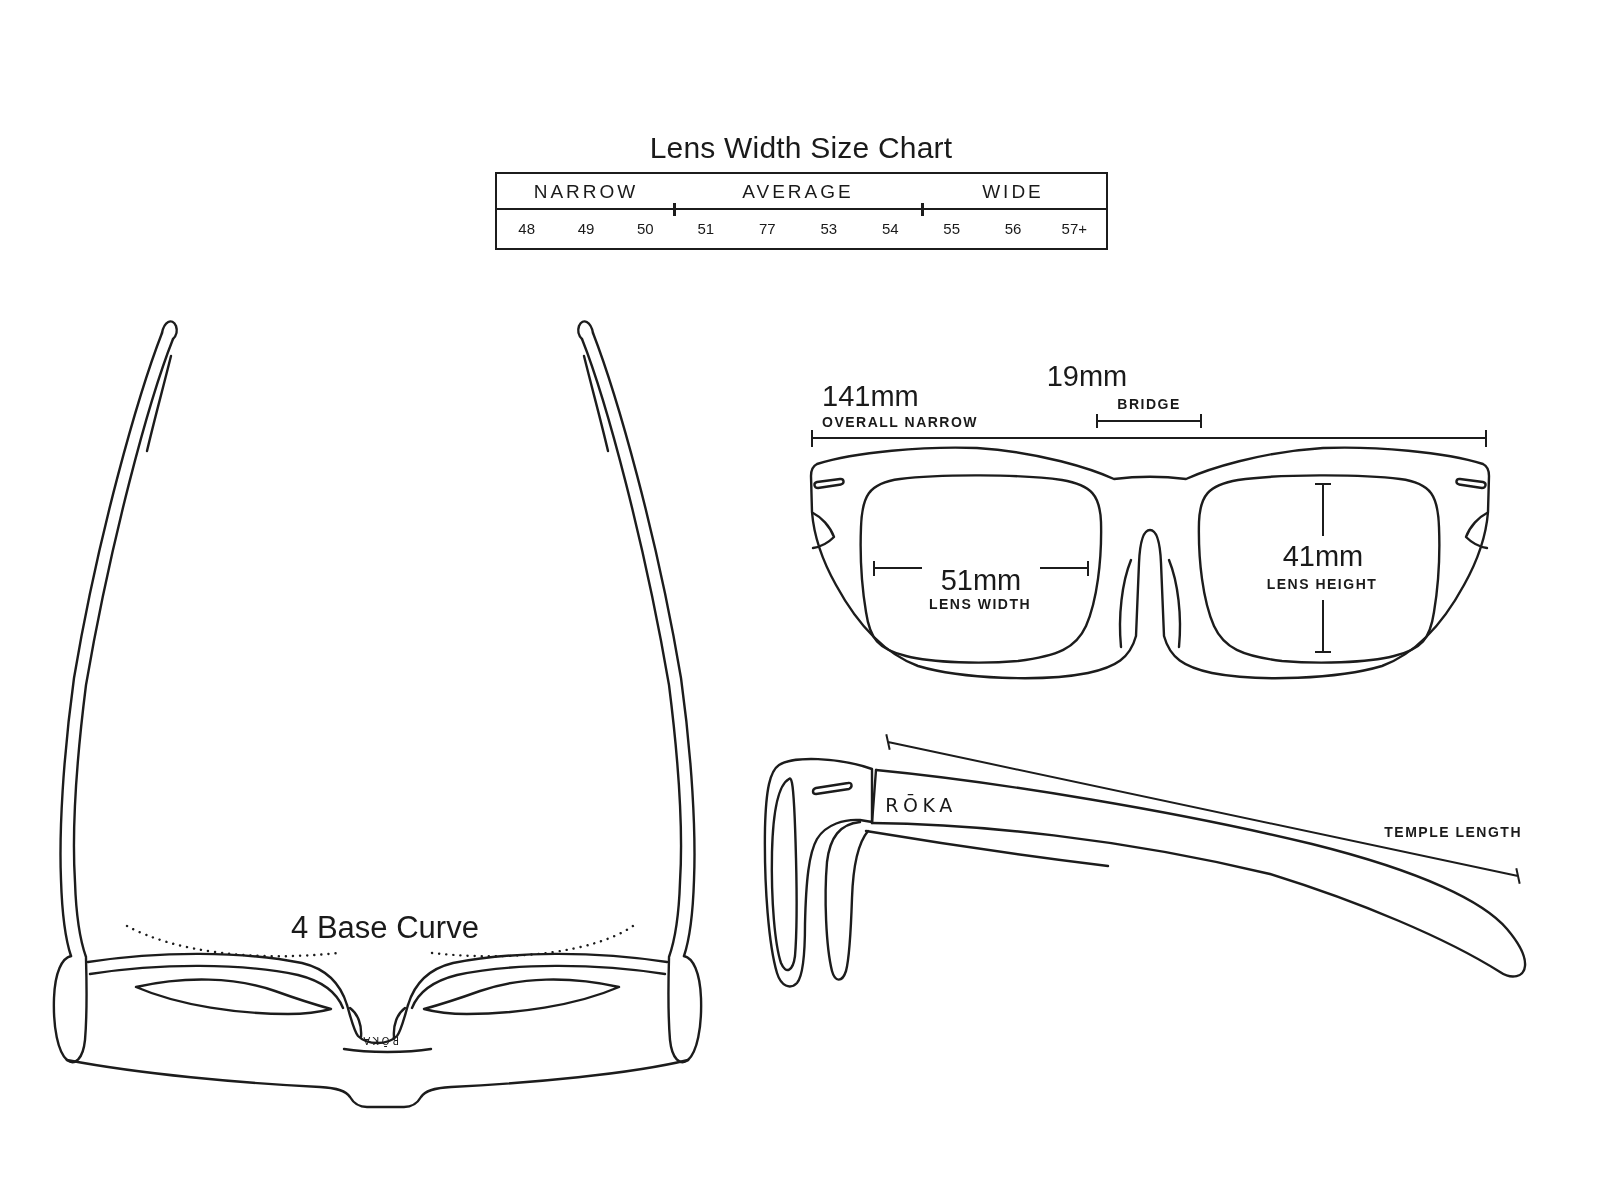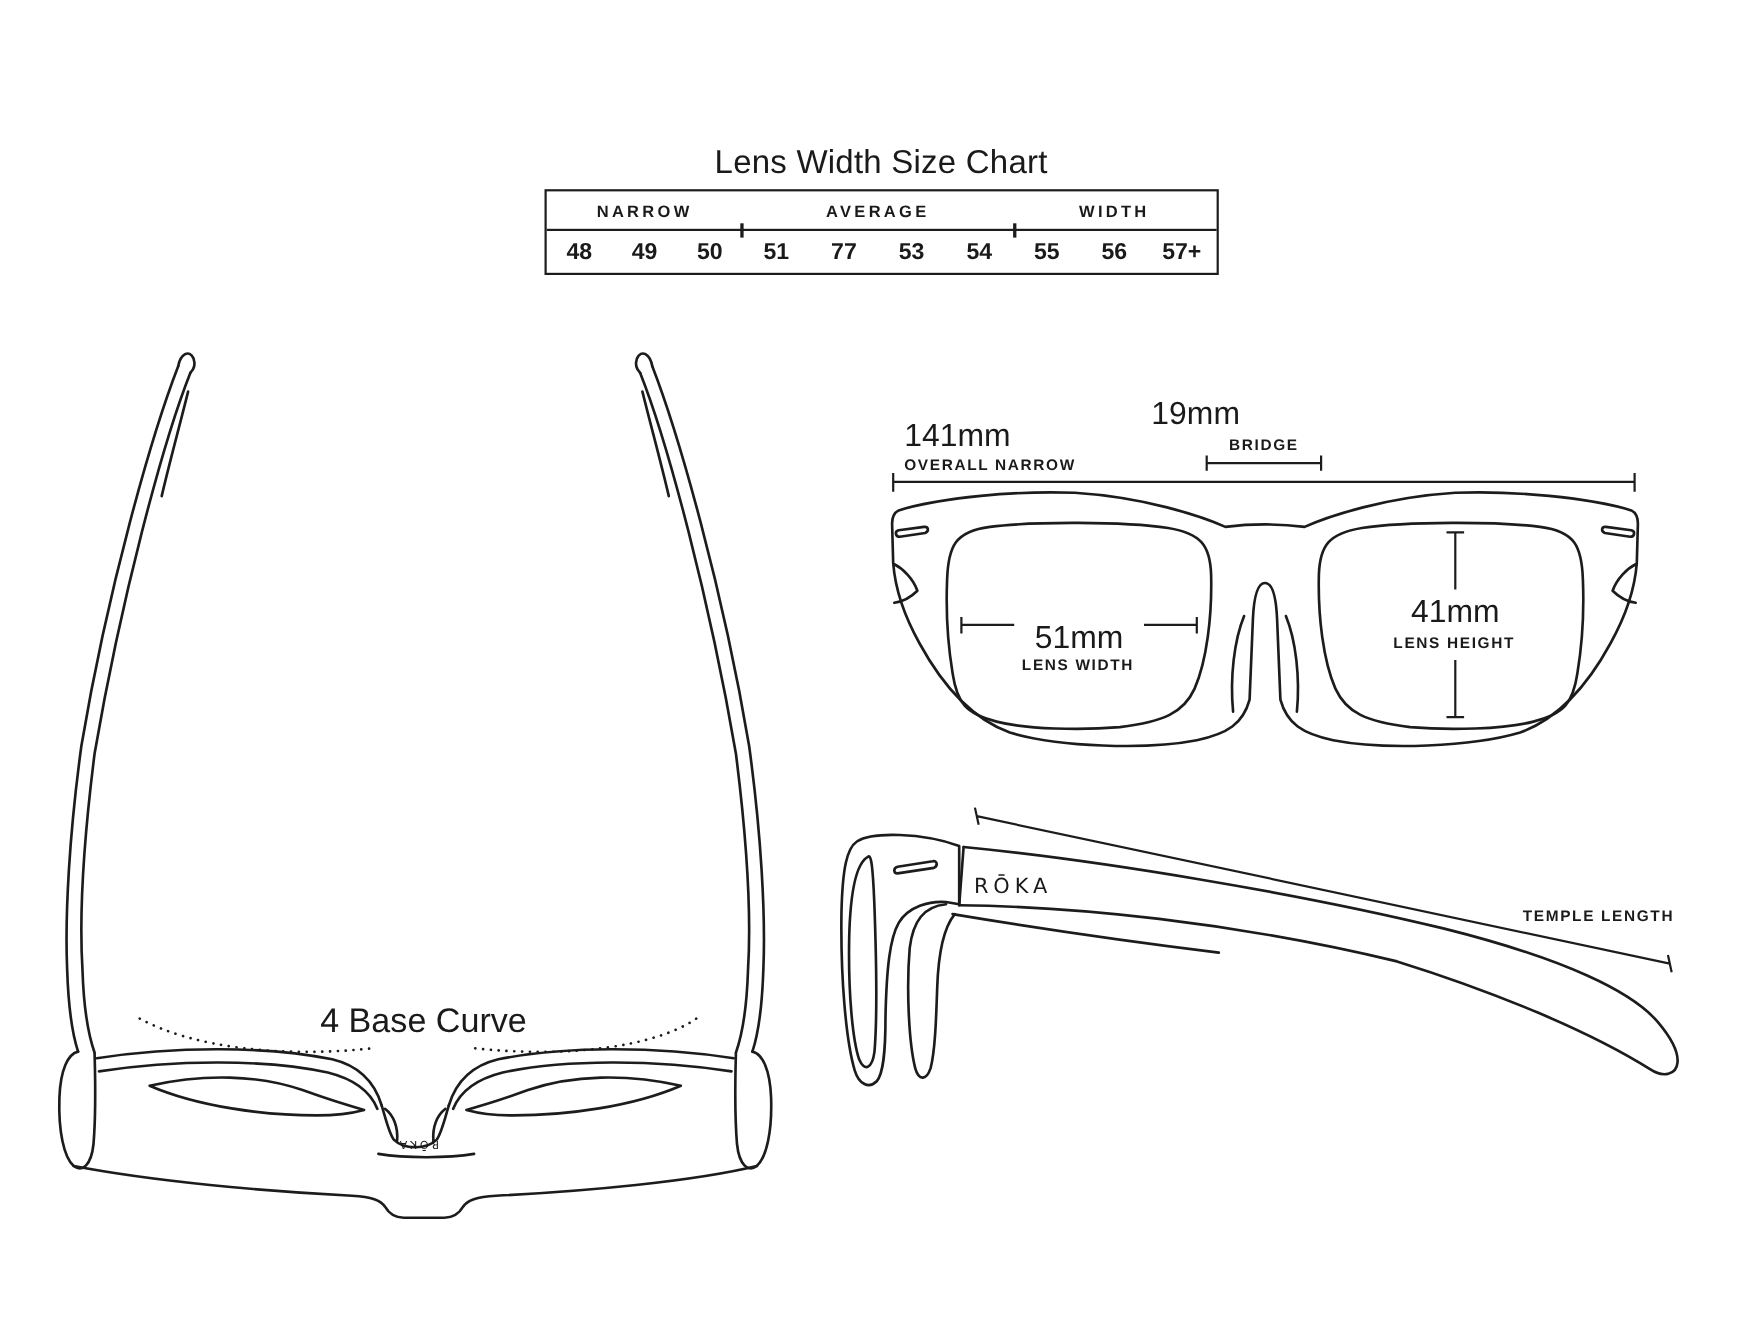--- a/index.html
+++ b/index.html
@@ -11,25 +11,25 @@
   
   #chart-title{left:501px;top:134px;width:600px;text-align:center;
     font-size:30px;font-weight:400;letter-spacing:.2px;line-height:28px;}
   #size-table{left:495px;top:172px;width:613px;height:78px;
     border:2.5px solid #1c1c1c;box-sizing:border-box;}
   .tbl-row{display:flex;width:100%;box-sizing:border-box;}
   .tbl-row.hdr{height:36px;border-bottom:2.5px solid #1c1c1c;}
   .tbl-row.vals{height:34px;}
   .grp{display:flex;align-items:center;justify-content:center;box-sizing:border-box;}
   .grp.g0{width:178px;} .grp.g1{width:246px;} .grp.g2{width:184px;}
-  .grp-label{font-size:15px;font-weight:700;letter-spacing:3px;padding-top:2px;}
+  .grp-label{font-size:19px;font-weight:400;letter-spacing:3px;padding-top:2px;}
   .vgrp{display:flex;box-sizing:border-box;}
   .vgrp.g0{width:178px;} .vgrp.g1{width:246px;} .vgrp.g2{width:184px;}
   .cell{flex:1;display:flex;align-items:center;justify-content:center;
-    font-size:21px;font-weight:700;padding-top:3px;}
+    font-size:15px;font-weight:400;padding-top:3px;}
   .tick{position:absolute;width:2.5px;height:13px;background:#1c1c1c;top:29px;}
   .tick.t1{left:176px;} .tick.t2{left:424px;}
   
   .val-big{font-size:29px;font-weight:500;line-height:30px;white-space:nowrap;}
   .val-small{font-size:14px;font-weight:700;letter-spacing:1.5px;line-height:16px;white-space:nowrap;}
   .ctr{text-align:center;} .rgt{text-align:right;}
   #lbl-ow-v{left:822px;top:381px;}        #lbl-ow-l{left:822px;top:414px;}
   #lbl-br-v{left:987px;top:361px;width:200px;} #lbl-br-l{left:1049px;top:396px;width:200px;}
   #lbl-lw-v{left:881px;top:565px;width:200px;}  #lbl-lw-l{left:880px;top:596px;width:200px;}
   #lbl-lh-v{left:1223px;top:541px;width:200px;} #lbl-lh-l{left:1222px;top:576px;width:200px;}
@@ -125,21 +125,21 @@
 
   <div id="size-table" class="abs">
     <div class="tbl-row hdr">
       <div class="grp g0">
         <span class="grp-label">NARROW</span>
         </div>
       <div class="grp g1">
         <span class="grp-label">AVERAGE</span>
         </div>
       <div class="grp g2">
-        <span class="grp-label">WIDTH</span>
+        <span class="grp-label">WIDE</span>
         </div>
     </div>
     <div class="tbl-row vals">
       <div class="vgrp g0">
         <div class="cell">48</div>
         <div class="cell">49</div>
         <div class="cell">50</div>
       </div>
       <div class="vgrp g1">
         <div class="cell">51</div>

